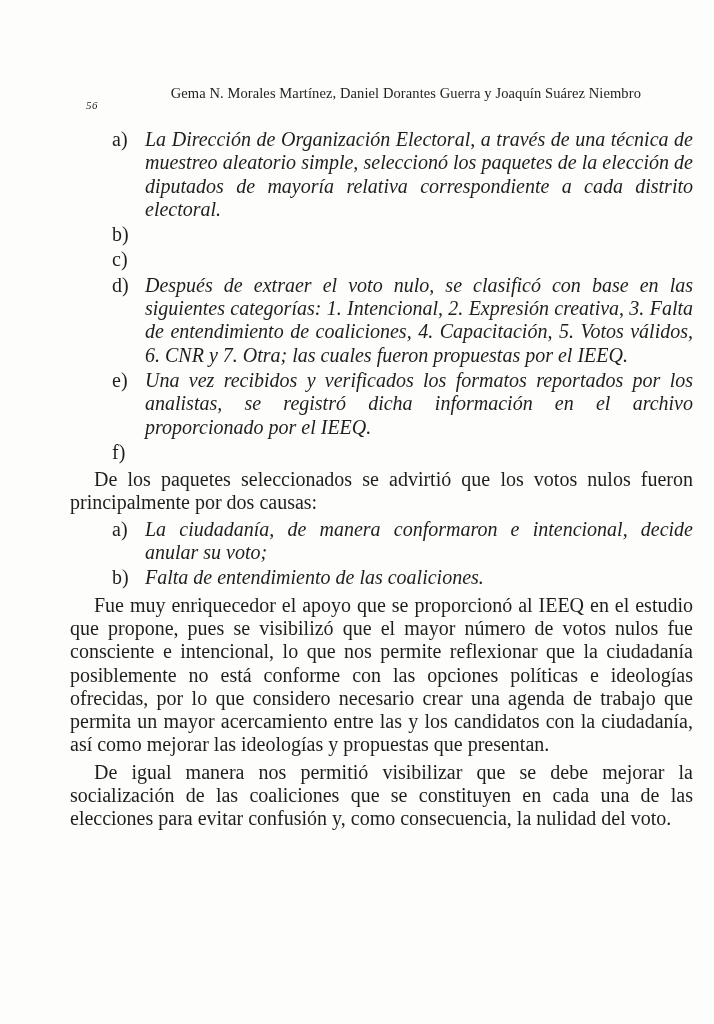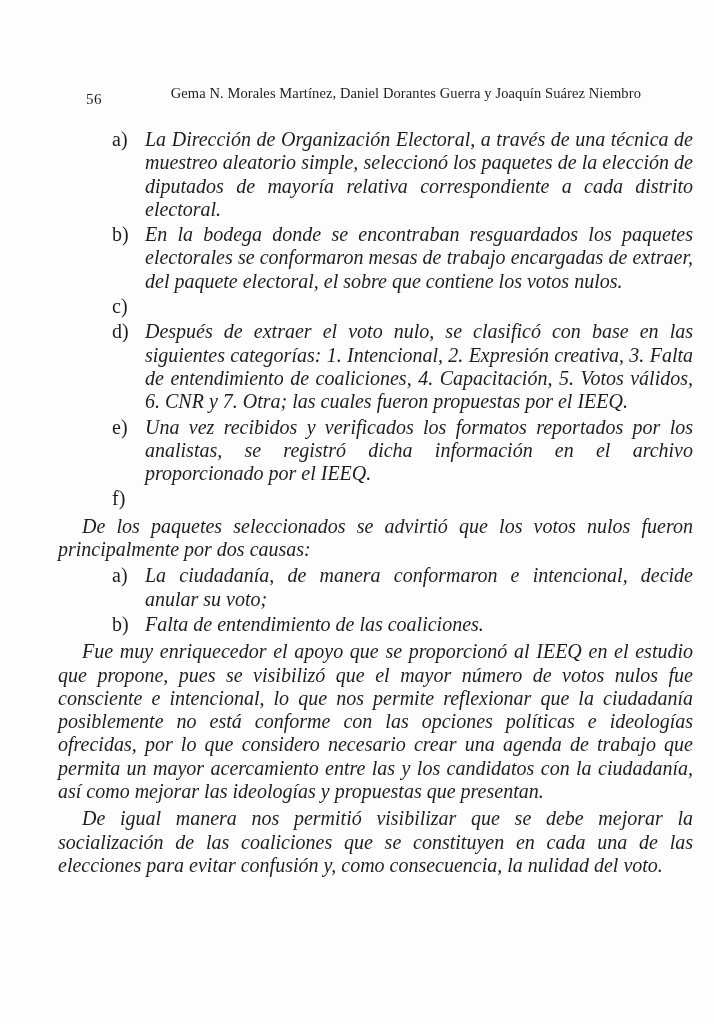--- a/index.html
+++ b/index.html
@@ -21,23 +21,24 @@
   .running-head {
     position: absolute;
     top: 83px;
     left: 58px;
     right: 21px;
     height: 20px;
   }
   .folio {
     position: absolute;
     left: 28px;
-    top: 8px;
-    font-size: 15px;
+    top: 16px;
+    font-size: 11px;
     letter-spacing: 0.5px;
+    font-style: italic;
   }
   .running-title {
     position: absolute;
     left: 108px;
     right: 52px;
     top: 2px;
     text-align: right;
     font-size: 14.5px;
     white-space: nowrap;
     letter-spacing: 0.1px;
@@ -68,23 +69,22 @@
     flex: 0 0 33px;
     margin-left: 54px;
     text-align: left;
   }
   .list-text {
     flex: 1 1 auto;
     text-align: justify;
     font-style: italic;
   }
   .para {
-    margin: 4px 0 0 0;
+    margin: 4px 0 0 12px;
     text-indent: 24px;
-    font-style: italic;
   }
   .list { margin-top: 3px; }
   .list:first-child { margin-top: 0; }
 </style>
 </head>
 <body>
 
 <div class="page">
 
   <header class="running-head">
@@ -94,21 +94,20 @@
 
   <main class="body-col">
 
     <ol class="list">
       <li class="list-item">
         <span class="list-marker">a)</span>
         <span class="list-text">La Dirección de Organización Electoral, a través de una técnica de muestreo aleatorio simple, seleccionó los paquetes de la elección de diputados de mayoría relativa correspondiente a cada distrito electoral.</span>
       </li>
       <li class="list-item">
         <span class="list-marker">b)</span>
-        <span class="list-text">En la bodega donde se encontraban resguardados los paquetes electorales se conformaron mesas de trabajo encargadas de extraer, del paquete electoral, el sobre que contiene los votos nulos.</span>
       </li>
       <li class="list-item">
         <span class="list-marker">c)</span>
       </li>
       <li class="list-item">
         <span class="list-marker">d)</span>
         <span class="list-text">Después de extraer el voto nulo, se clasificó con base en las siguientes categorías: 1. Intencional, 2. Expresión creativa, 3. Falta de entendimiento de coaliciones, 4. Capacitación, 5. Votos válidos, 6. CNR y 7. Otra; las cuales fueron propuestas por el IEEQ.</span>
       </li>
       <li class="list-item">
         <span class="list-marker">e)</span>

